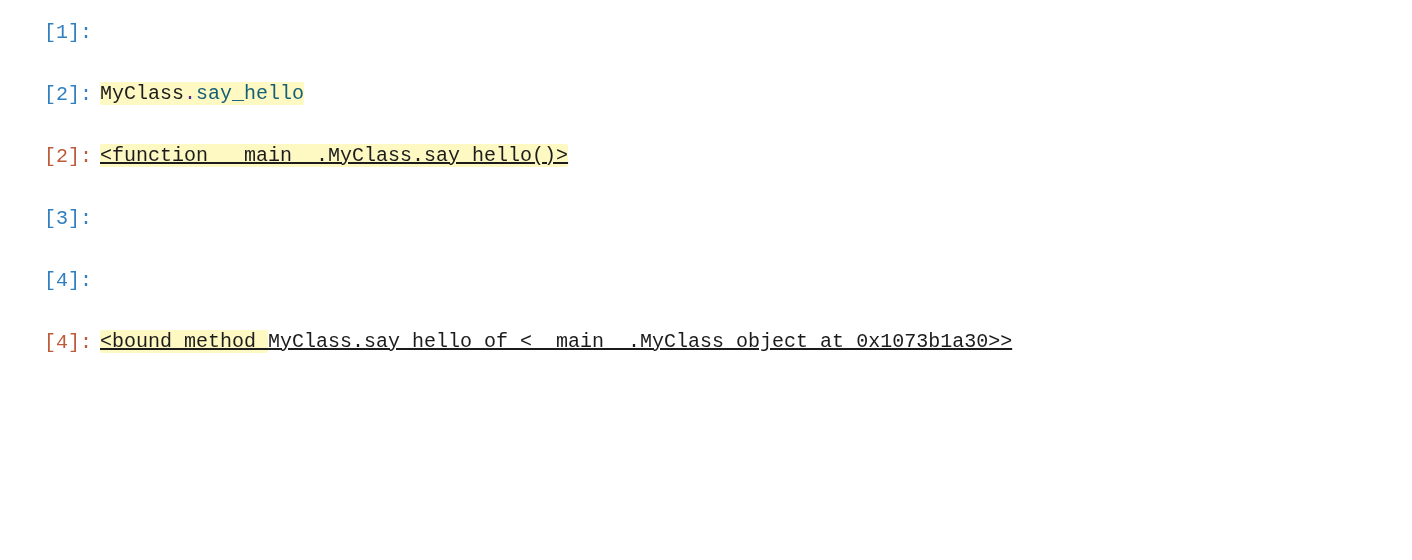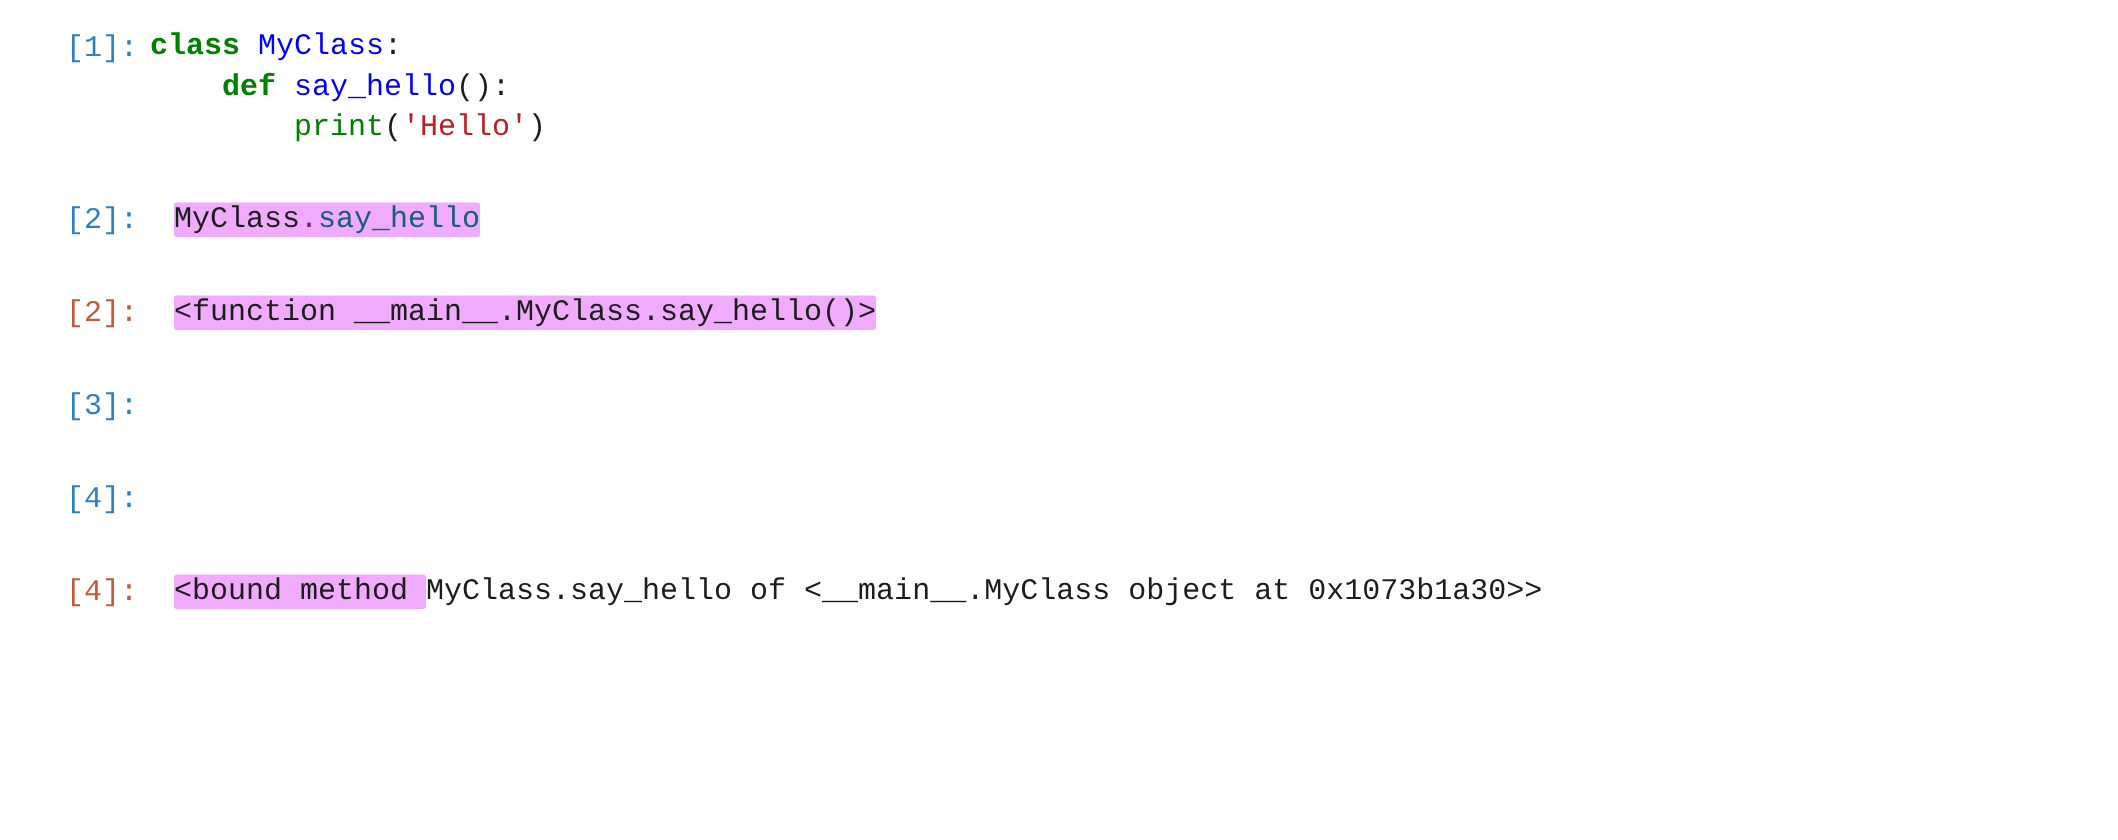--- a/index.html
+++ b/index.html
@@ -25,43 +25,39 @@
       flex-shrink: 0;
       padding-top: 1px;
     }
     .prompt.in  { color: #307fc1; }
     .prompt.out { color: #bf5b3d; }
     .area {
       padding-left: 8px;
       white-space: pre;
       color: #1c1c1c;
     }
-    .out-text { color: #1c1c1c; }
+    .out-text { color: #1c1c1c; text-decoration: underline; }
     .hl {
-      background: #f0abfc;
+      background: #fef9c3;
       border-radius: 2px;
-      margin-left: 16px;
     }
     
     .k   { color: #008000; font-weight: 700; }   
     .nc  { color: #0000ff; }                      
     .nf  { color: #0000ff; }                      
     .bn  { color: #008000; }                      
     .s   { color: #ba2121; }                      
     .op  { color: #5c2699; }                      
     .p   { color: #1c1c1c; }                      
   </style>
 </head>
 <body>
 
 <div class="cell">
   <div class="prompt in">[1]:</div>
-  <div class="area"><span class="k">class</span> <span class="nc">MyClass</span><span class="p">:</span>
-<span>    </span><span class="k">def</span> <span class="nf">say_hello</span><span class="p">():</span>
-<span>        </span><span class="bn">print</span><span class="p">(</span><span class="s">'Hello'</span><span class="p">)</span></div>
 </div>
 
 <div class="cell">
   <div class="prompt in">[2]:</div>
   <div class="area"><span class="hl"><span class="p">MyClass</span><span class="op">.</span><span style="color:#165f75">say_hello</span></span></div>
 </div>
 
 <div class="cell">
   <div class="prompt out">[2]:</div>
   <div class="area out-text"><span class="hl">&lt;function __main__.MyClass.say_hello()&gt;</span></div>

